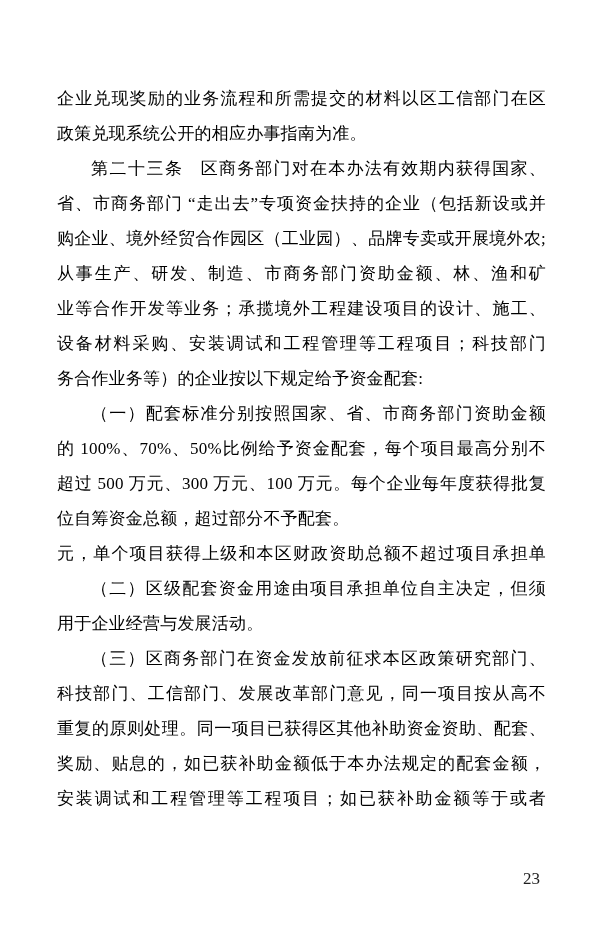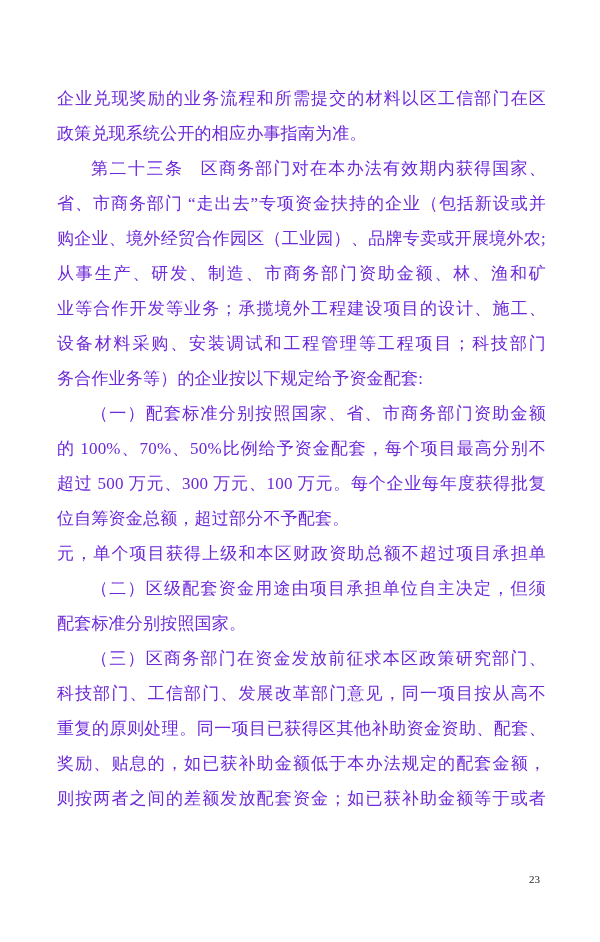--- a/index.html
+++ b/index.html
@@ -27,42 +27,42 @@
     width: 489px;
   }
   .line {
     height: 35px;
     line-height: 35px;
     font-size: 17px;
     text-align: justify;
     text-justify: inter-ideograph;
     text-align-last: left;
     letter-spacing: 0.2px;
-    color: #6d28d9;
+    color: #000000;
   }
   .line.just {
     text-align-last: justify;
   }
   .line.indent {
     padding-left: 34px;
   }
   .art {
     font-family: "Liberation Sans", "DejaVu Sans", sans-serif;
     font-weight: 400;
     letter-spacing: 0.5px;
   }
   .gap {
     display: inline-block;
     width: 16px;
   }
   .page-number {
     position: absolute;
     right: 60px;
     top: 868px;
-    font-size: 11px;
+    font-size: 17px;
     line-height: 22px;
     color: #1f1f1f;
     font-family: "Liberation Serif", "DejaVu Serif", serif;
   }
 </style>
 </head>
 <body>
 
 <div class="page">
   <main class="text-block" id="lines">
@@ -74,21 +74,21 @@
       <div class="line just">从事生产、研发、制造、市商务部门资助金额、林、渔和矿</div>
       <div class="line just">业等合作开发等业务；承揽境外工程建设项目的设计、施工、</div>
       <div class="line just">设备材料采购、安装调试和工程管理等工程项目；科技部门</div>
       <div class="line">务合作业务等）的企业按以下规定给予资金配套:</div>
       <div class="line indent just">（一）配套标准分别按照国家、省、市商务部门资助金额</div>
       <div class="line just">的 100%、70%、50%比例给予资金配套，每个项目最高分别不</div>
       <div class="line just">超过 500 万元、300 万元、100 万元。每个企业每年度获得批复</div>
       <div class="line">位自筹资金总额，超过部分不予配套。</div>
       <div class="line just">元，单个项目获得上级和本区财政资助总额不超过项目承担单</div>
       <div class="line indent just">（二）区级配套资金用途由项目承担单位自主决定，但须</div>
-      <div class="line">配套标准分别按照国家。</div>
+      <div class="line">用于企业经营与发展活动。</div>
       <div class="line indent just">（三）区商务部门在资金发放前征求本区政策研究部门、</div>
       <div class="line just">科技部门、工信部门、发展改革部门意见，同一项目按从高不</div>
       <div class="line just">重复的原则处理。同一项目已获得区其他补助资金资助、配套、</div>
       <div class="line just">奖励、贴息的，如已获补助金额低于本办法规定的配套金额，</div>
-      <div class="line just">则按两者之间的差额发放配套资金；如已获补助金额等于或者</div>
+      <div class="line just">安装调试和工程管理等工程项目；如已获补助金额等于或者</div>
     </main>
   <div class="page-number">23</div>
 </div>
 
 </body></html>

